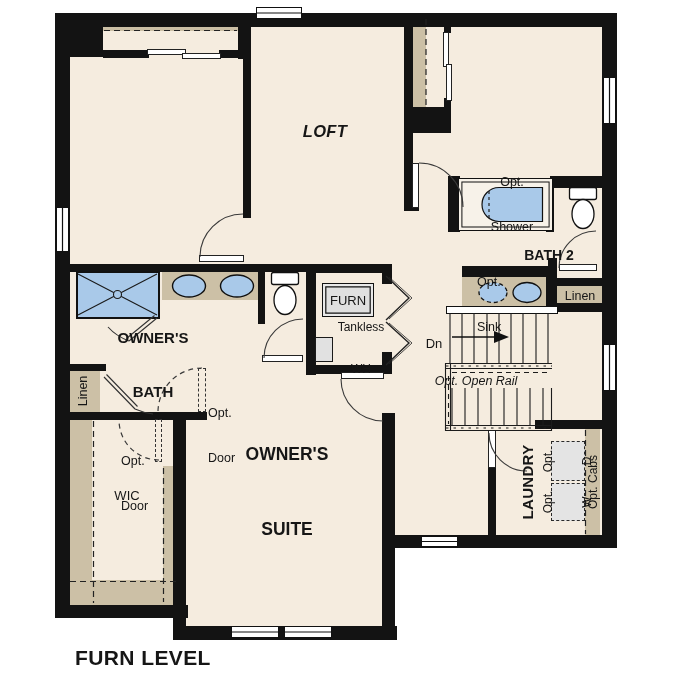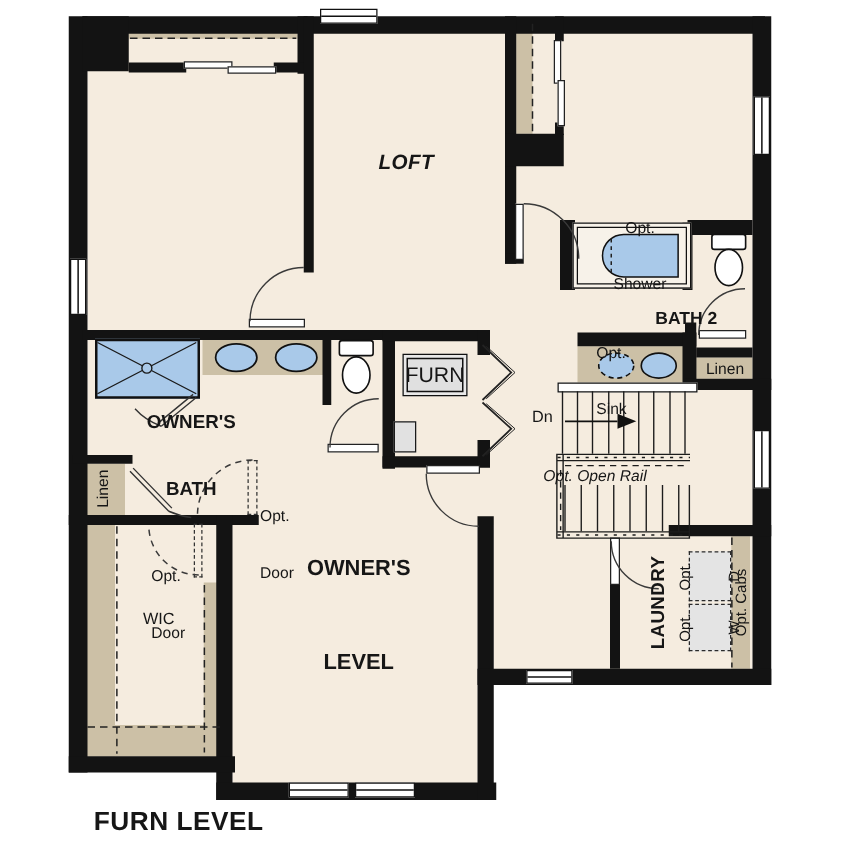--- a/index.html
+++ b/index.html
@@ -188,43 +188,47 @@
 
   <div class="lbl ctr" style="left:153px;top:365px;font-weight:bold;font-size:15px;line-height:18px;">
     <div>OWNER'S</div>
     <div>BATH</div>
   </div>
 
   <div class="lbl ctr" style="left:549px;top:255px;font-weight:bold;font-size:14px;">BATH 2</div>
 
   <div class="lbl ctr" style="left:287px;top:492px;font-weight:bold;font-size:17.5px;line-height:25px;">
     <div>OWNER'S</div>
-    <div>LEVEL</div>
+    <div>SUITE</div>
   </div>
 
   <div class="lbl rot" style="left:527px;top:482px;font-weight:bold;font-size:15px;letter-spacing:.3px;">LAUNDRY</div>
   <div class="lbl ctr" style="left:127px;top:495px;font-size:13px;">WIC</div>
 
   <div class="lbl ctr" style="left:512px;top:205px;font-size:12.5px;">
     <div>Opt.</div>
     <div>Shower</div>
   </div>
 
   <div class="lbl" style="left:477px;top:245px;">
     <div>Opt.</div>
     <div>Sink</div>
   </div>
 
   <div class="lbl ctr" style="left:580px;top:296px;">Linen</div>
   <div class="lbl rot" style="left:83px;top:391px;">Linen</div>
 
-  <div class="lbl ctr" style="left:348px;top:300px;font-size:17px;">FURN</div>
-
-
-  <div class="lbl ctr" style="left:434px;top:333px;font-size:13px;">Dn</div>
+  <div class="lbl ctr" style="left:348px;top:300px;font-size:13px;">FURN</div>
+
+  <div class="lbl ctr" style="left:361px;top:348px;font-size:12px;line-height:14px;">
+    <div>Tankless</div>
+    <div>WH</div>
+  </div>
+
+  <div class="lbl ctr" style="left:434px;top:343px;font-size:13px;">Dn</div>
   <div class="lbl ctr" style="left:476px;top:381px;font-size:12.5px;font-style:italic;">Opt. Open Rail</div>
 
   <div class="lbl" style="left:208px;top:376px;">
     <div>Opt.</div>
     <div>Door</div>
   </div>
 
   <div class="lbl" style="left:121px;top:424px;">
     <div>Opt.</div>
     <div>Door</div>

